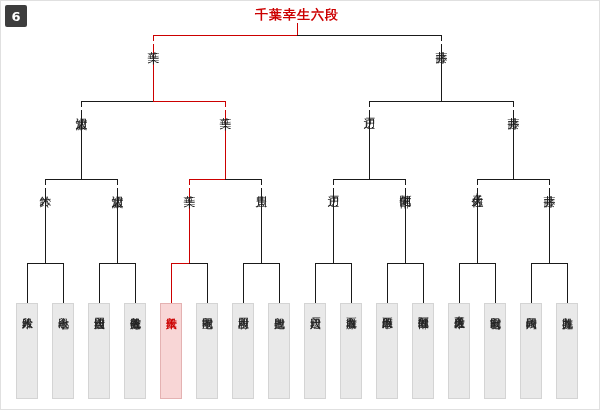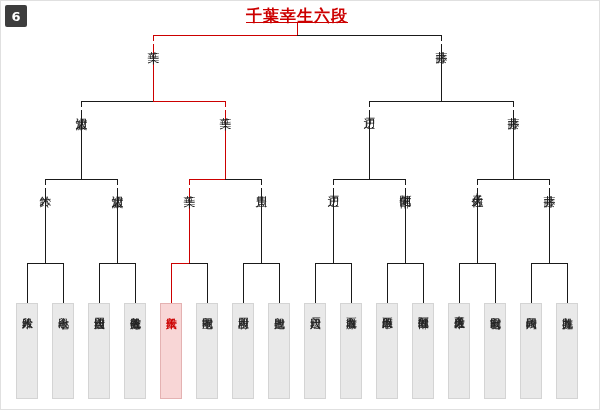--- a/index.html
+++ b/index.html
@@ -8,21 +8,21 @@
     font-family:"DejaVu Sans",sans-serif;overflow:hidden;
     border:1px solid #e0e0e0;box-sizing:border-box;
   }
   .badge{
     position:absolute;left:4px;top:4px;width:22px;height:22px;
     background:#3d3d3d;color:#fff;font-size:13px;font-weight:bold;
     display:flex;align-items:center;justify-content:center;border-radius:2px;
   }
   .champion{
     position:absolute;left:296px;top:5px;transform:translateX(-50%);
-    color:#cc0000;font-weight:bold;font-size:16px;white-space:nowrap;letter-spacing:1px;text-decoration:underline;
+    color:#cc0000;font-weight:bold;font-size:13px;white-space:nowrap;letter-spacing:1px;
   }
   .h{position:absolute;height:1px;background:#1a1a1a;}
   .v{position:absolute;width:1px;background:#1a1a1a;}
   .red{background:#cc0000;}
   .rlabel{
     position:absolute;transform:translateX(-50%);
     writing-mode:vertical-rl;text-orientation:upright;
     background:#fff;color:#1a1a1a;font-size:12px;line-height:15px;
     padding:1px 1px 2px 1px;white-space:nowrap;z-index:3;
   }

